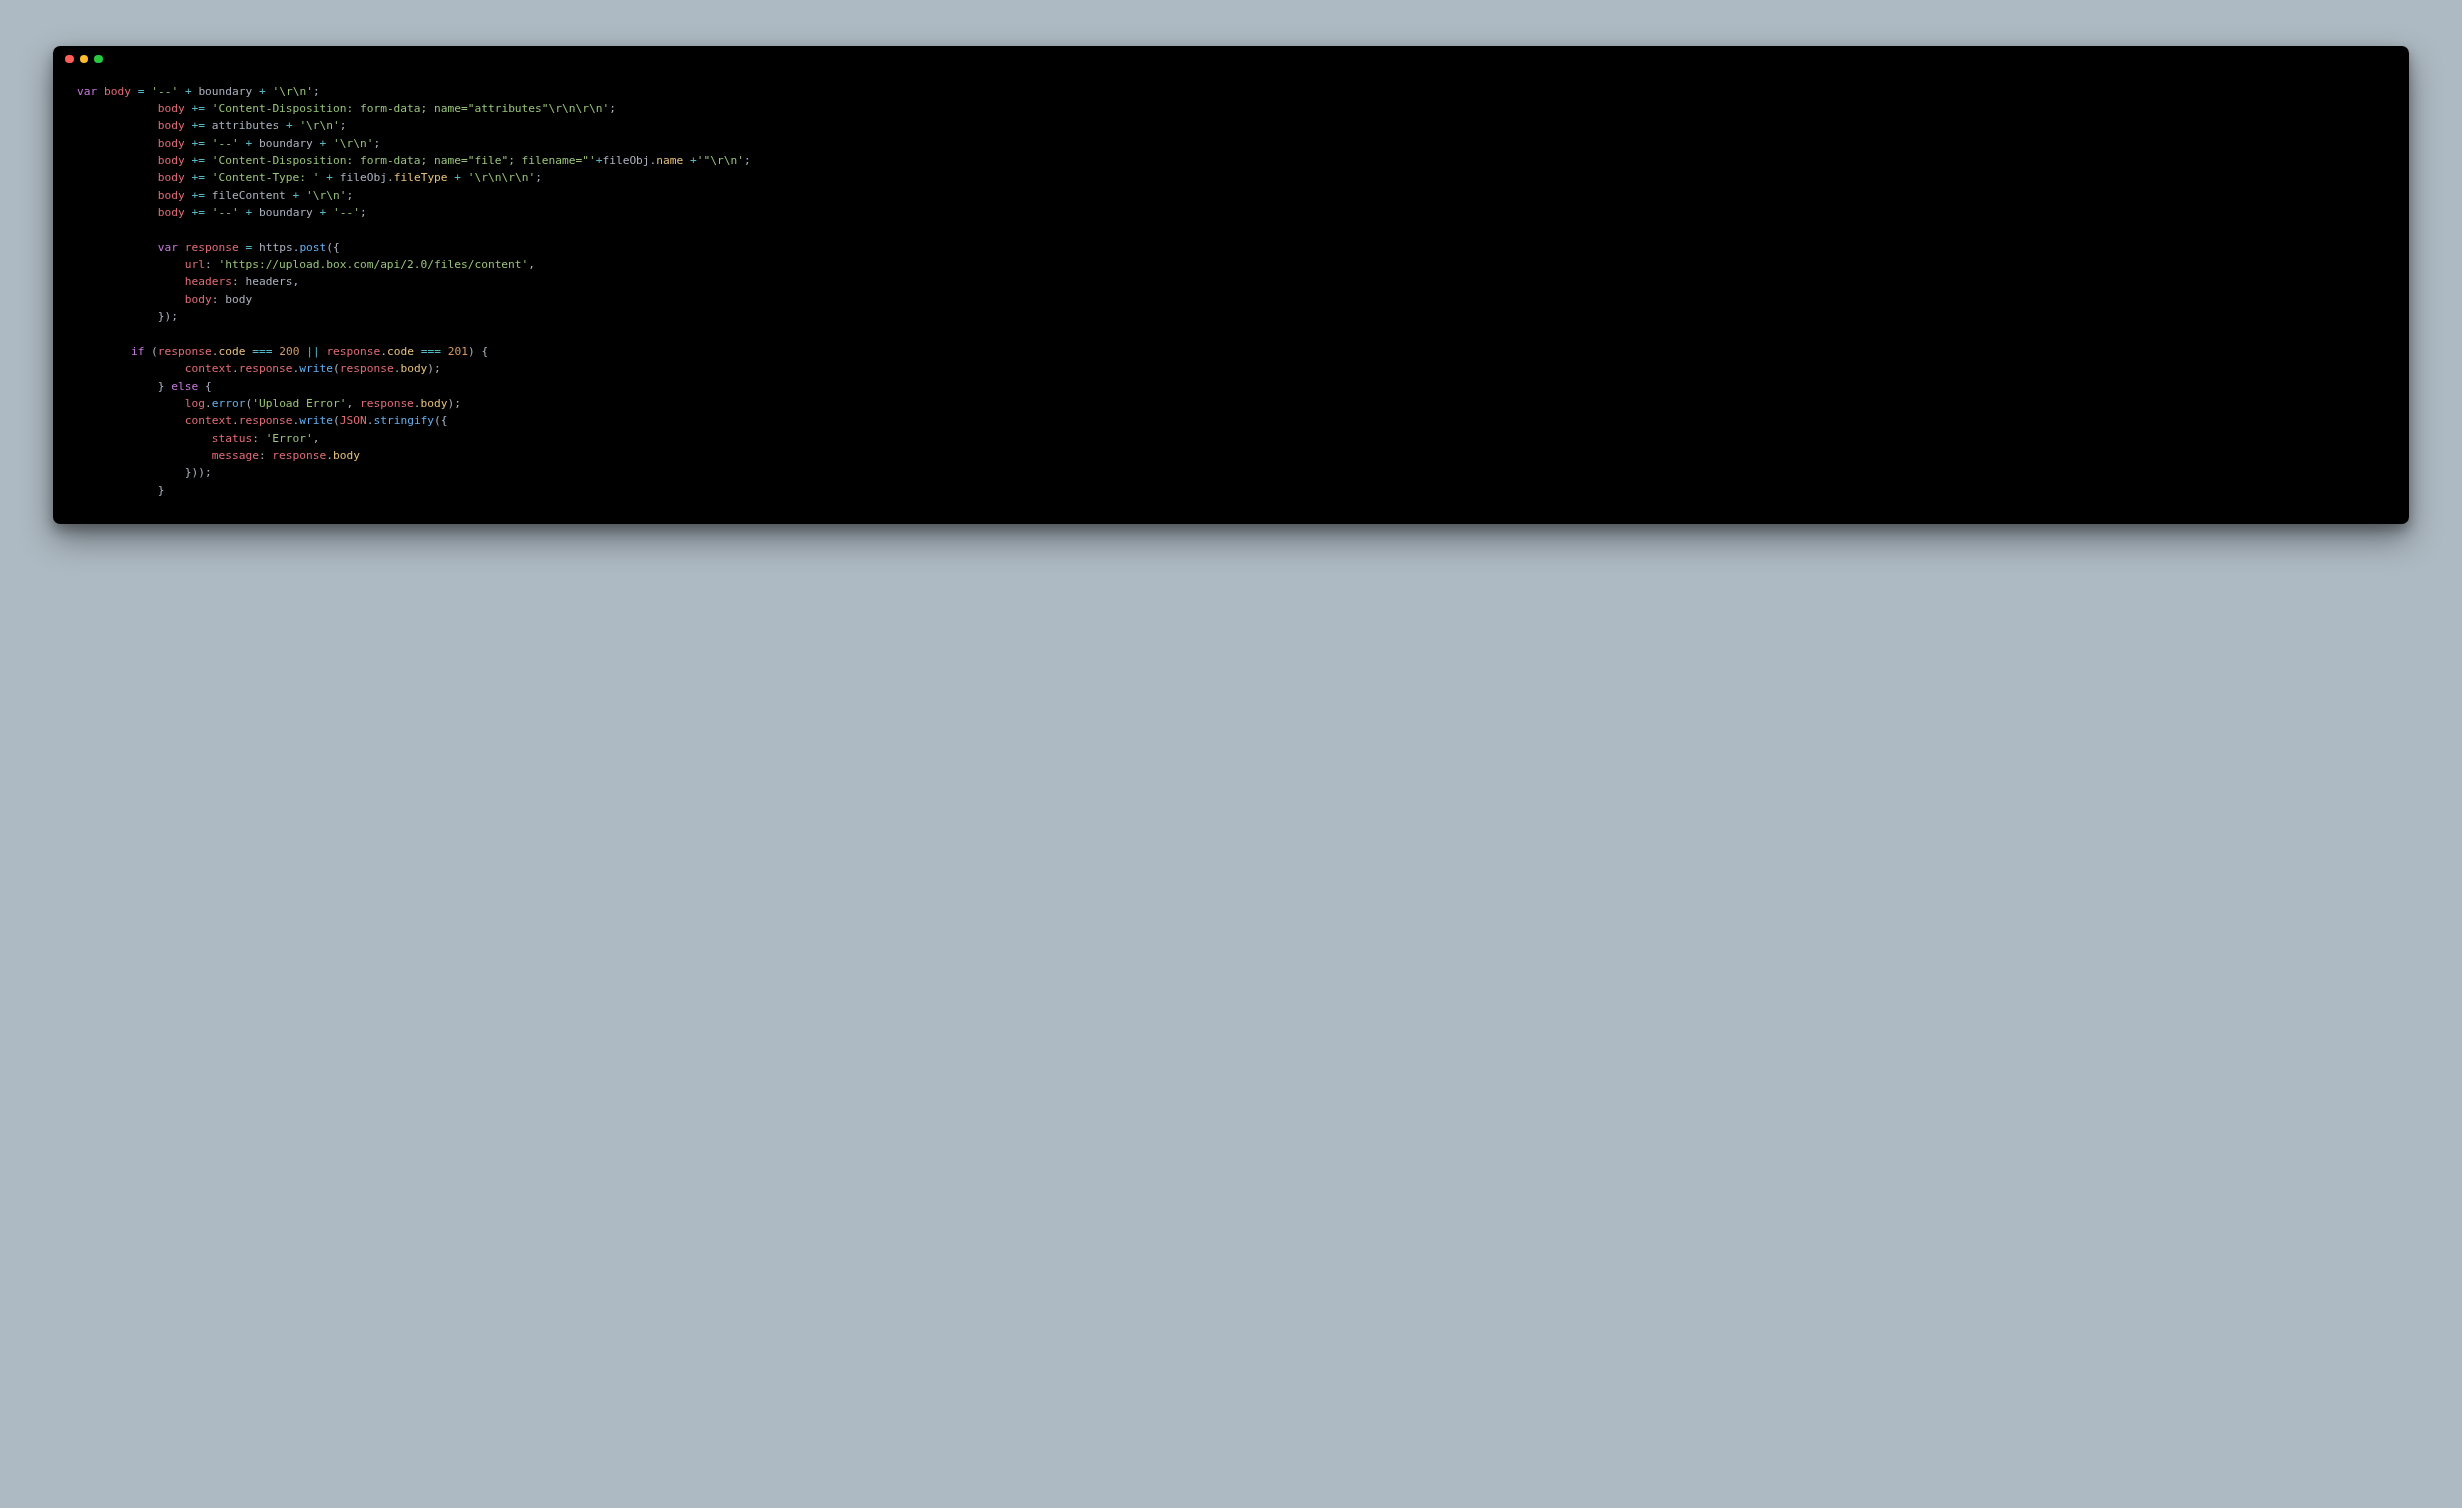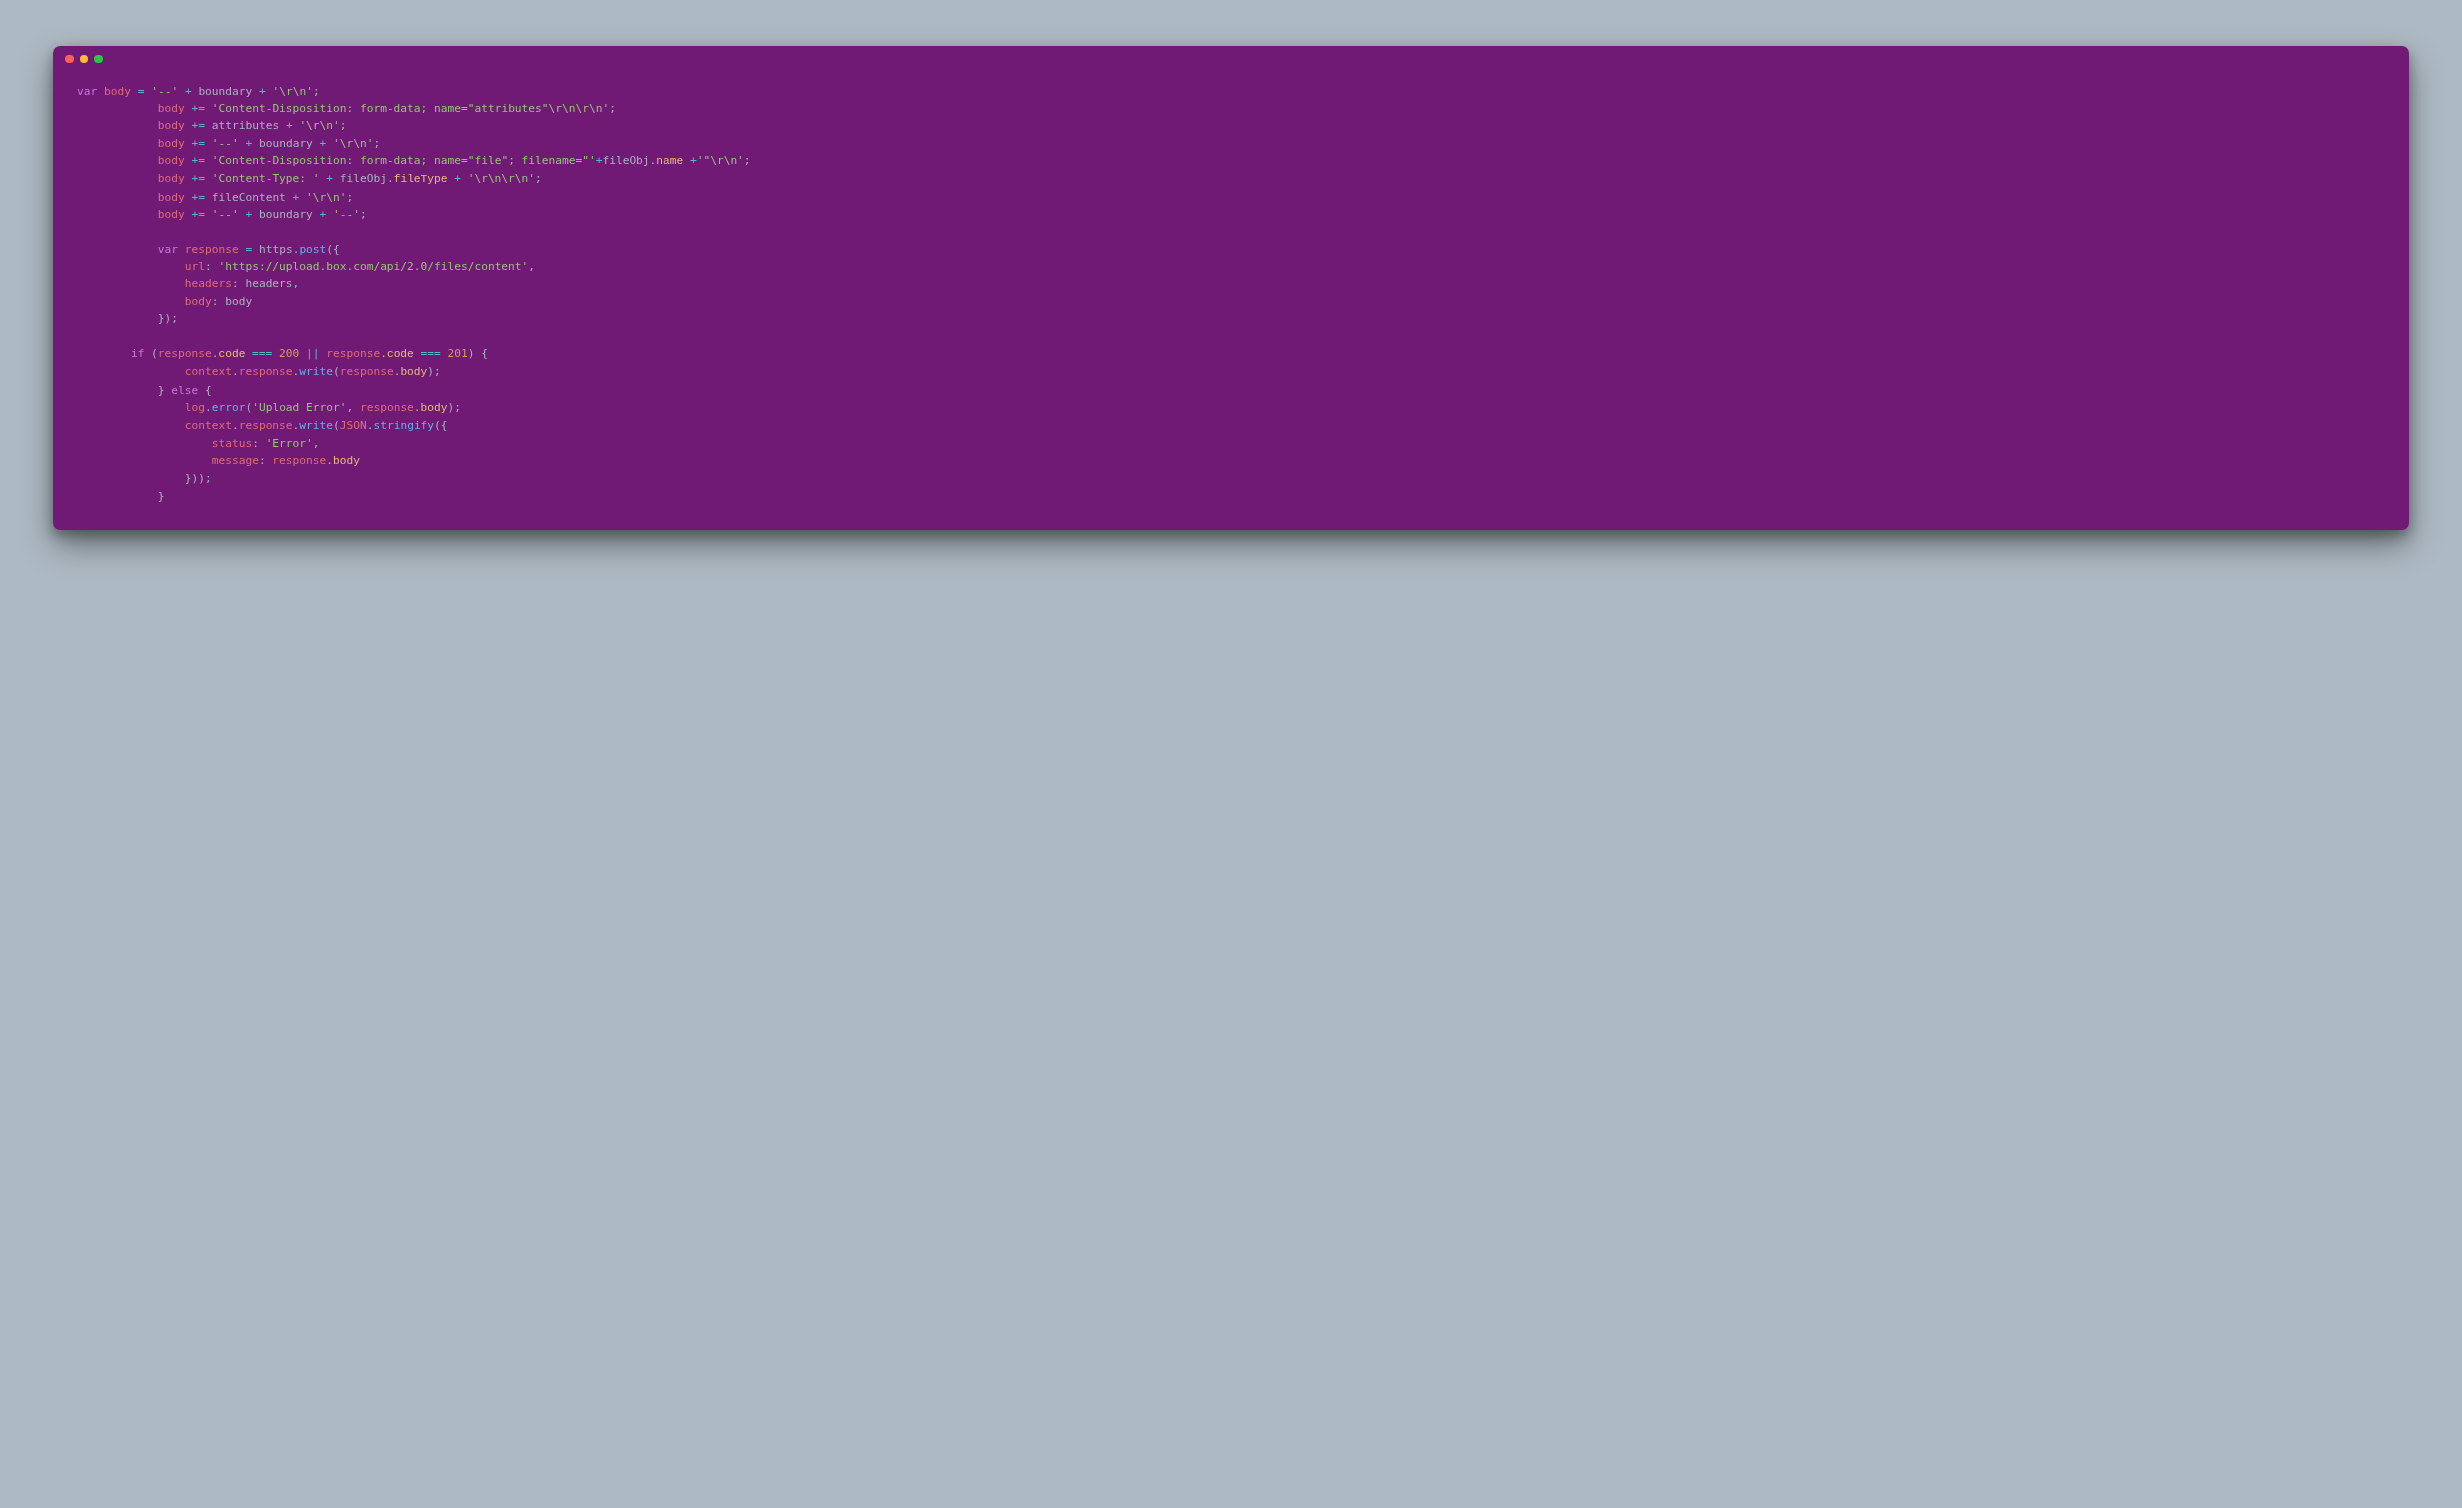--- a/index.html
+++ b/index.html
@@ -3,21 +3,21 @@
 <meta charset="utf-8">
 <style>
   * { margin: 0; padding: 0; box-sizing: border-box; }
   body {
     background: #aebac3;
     font-family: ui-monospace, "SF Mono", Menlo, Consolas, monospace;
     min-height: 100vh;
     padding: 46px 53px;
   }
   .window {
-    background: #701a75;
+    background: #000000;
     border-radius: 7.2px;
     box-shadow: 0 14.5px 33px rgba(0,0,0,0.42), 0 5.3px 12px rgba(0,0,0,0.28);
     overflow: hidden;
   }
   .titlebar {
     height: 26px;
     display: flex;
     align-items: center;
     padding: 0 12px;
     gap: 6px;
@@ -34,21 +34,21 @@
     line-height: 1.55;
     color: #abb2bf;
     white-space: pre;
     overflow-x: auto;
   }
   .tok-kw   { color: #c678dd; } 
   .tok-id   { color: #e06c75; } 
   .tok-op   { color: #56b6c2; } 
   .tok-str  { color: #98c379; } 
   .tok-num  { color: #d19a66; margin-top: 34px; } 
-  .tok-prop { color: #e5c07b; font-family: Liberation Mono, monospace; } 
+  .tok-prop { color: #e5c07b; } 
   .tok-fn   { color: #61afef; text-align: center; } 
   .tok-pl   { color: #abb2bf; } 
   .tok-pn   { color: #abb2bf; } 
 </style>
 </head>
 <body>
 
 <div class="window">
   <div class="titlebar">
     <div class="tl-dot tl-red"></div>

